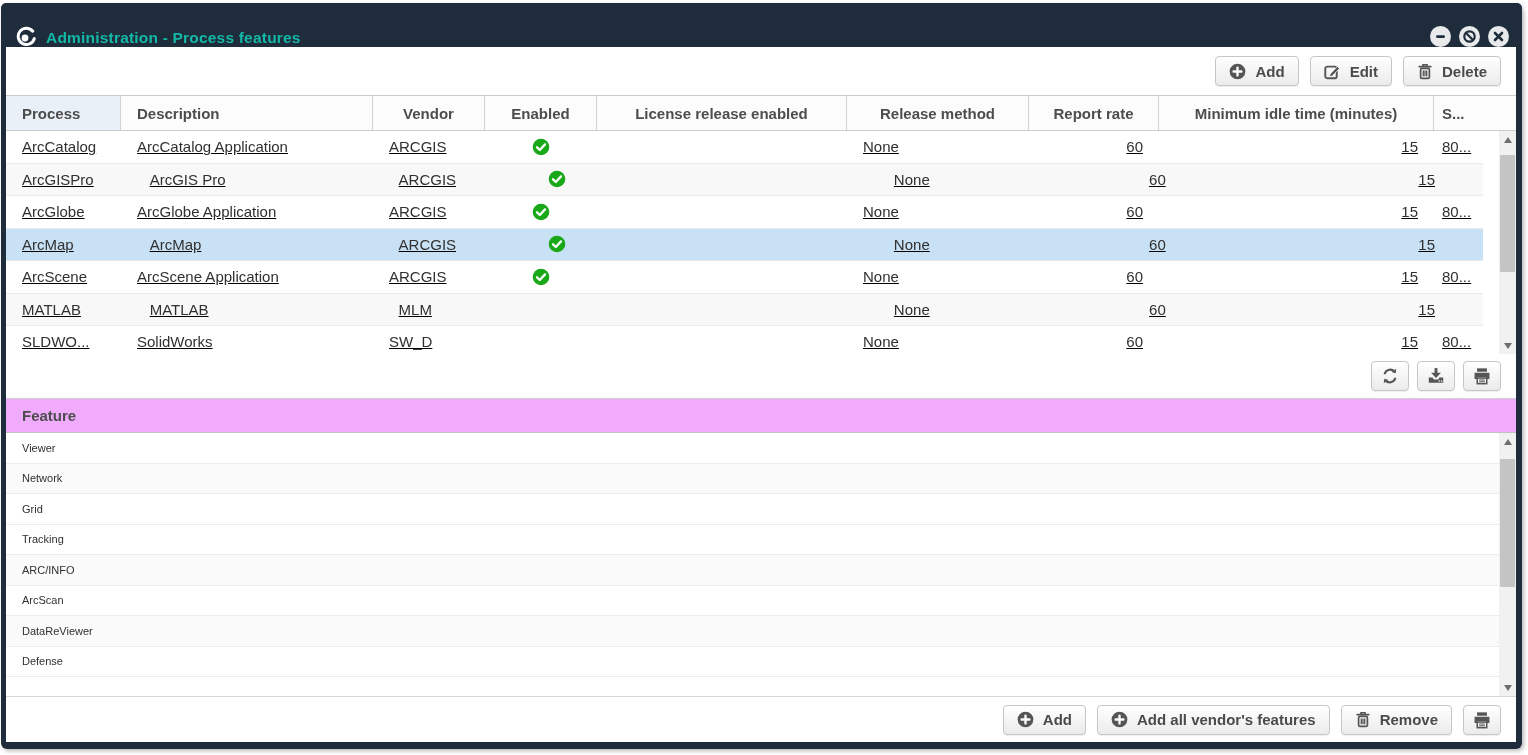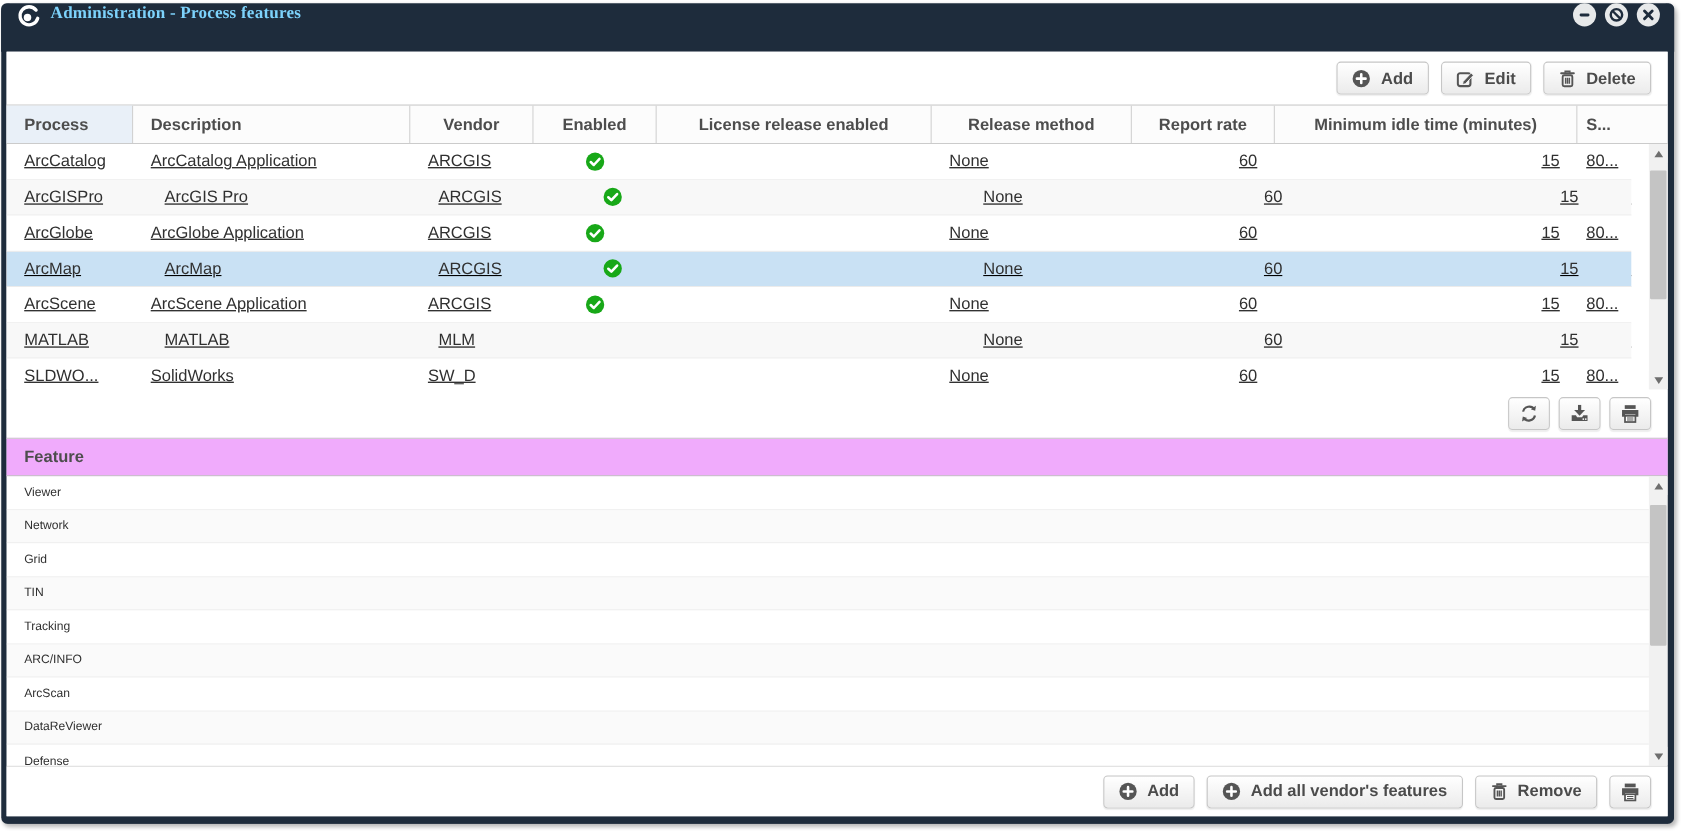--- a/index.html
+++ b/index.html
@@ -12,23 +12,22 @@
     position:absolute; left:1px; top:3px; width:1521px; height:746px;
     background:#ffffff;
     border-left:5px solid #1e2c3c; border-right:6px solid #1e2c3c; border-bottom:7px solid #1e2c3c;
     border-radius:8px 8px 6px 6px;
     box-shadow:2px 2px 4px rgba(0,0,0,.28);
     display:flex; flex-direction:column;
   }
   
   .titlebar {
     height:44px; flex:0 0 44px; background:#1e2c3c; border-radius:5px 5px 0 0;
-    margin:0 -6px 0 -5px; display:flex; align-items:flex-start; padding:0 13px 0 14px;
-    color:#7dd3fc;
-    font-family:Liberation Serif, serif;
+    margin:0 -6px 0 -5px; display:flex; align-items:flex-end; padding:0 13px 0 14px;
+    color:#14b8a6;
   }
   .titlebar .logo { width:22px; height:22px; margin-right:9px; flex:0 0 auto; }
   .titlebar .title { font-size:15.5px; font-weight:bold; letter-spacing:.2px; }
   .win-controls { margin-left:auto; display:flex; gap:8px; }
   .win-btn {
     width:21px; height:21px; border-radius:50%; background:#e7e9ea; border:none; padding:0;
     display:flex; align-items:center; justify-content:center; cursor:pointer;
   }
   .win-btn svg { display:block; }
   
@@ -339,21 +338,20 @@
   </div>
 
   <div class="feature-header">
     <span>Feature</span>
   </div>
   <div class="feature-list">
     <div class="feature-rows">
         <div class="frow">Viewer</div>
         <div class="frow alt">Network</div>
         <div class="frow">Grid</div>
-        <div class="frow alt">TIN</div>
         <div class="frow">Tracking</div>
         <div class="frow alt">ARC/INFO</div>
         <div class="frow">ArcScan</div>
         <div class="frow alt">DataReViewer</div>
         <div class="frow">Defense</div>
       </div>
     <div class="vscroll">
       <button class="sb-btn sb-up"></button>
       <div class="sb-thumb" style="top:26px; height:128px;"></div>
       <button class="sb-btn sb-down"></button>

